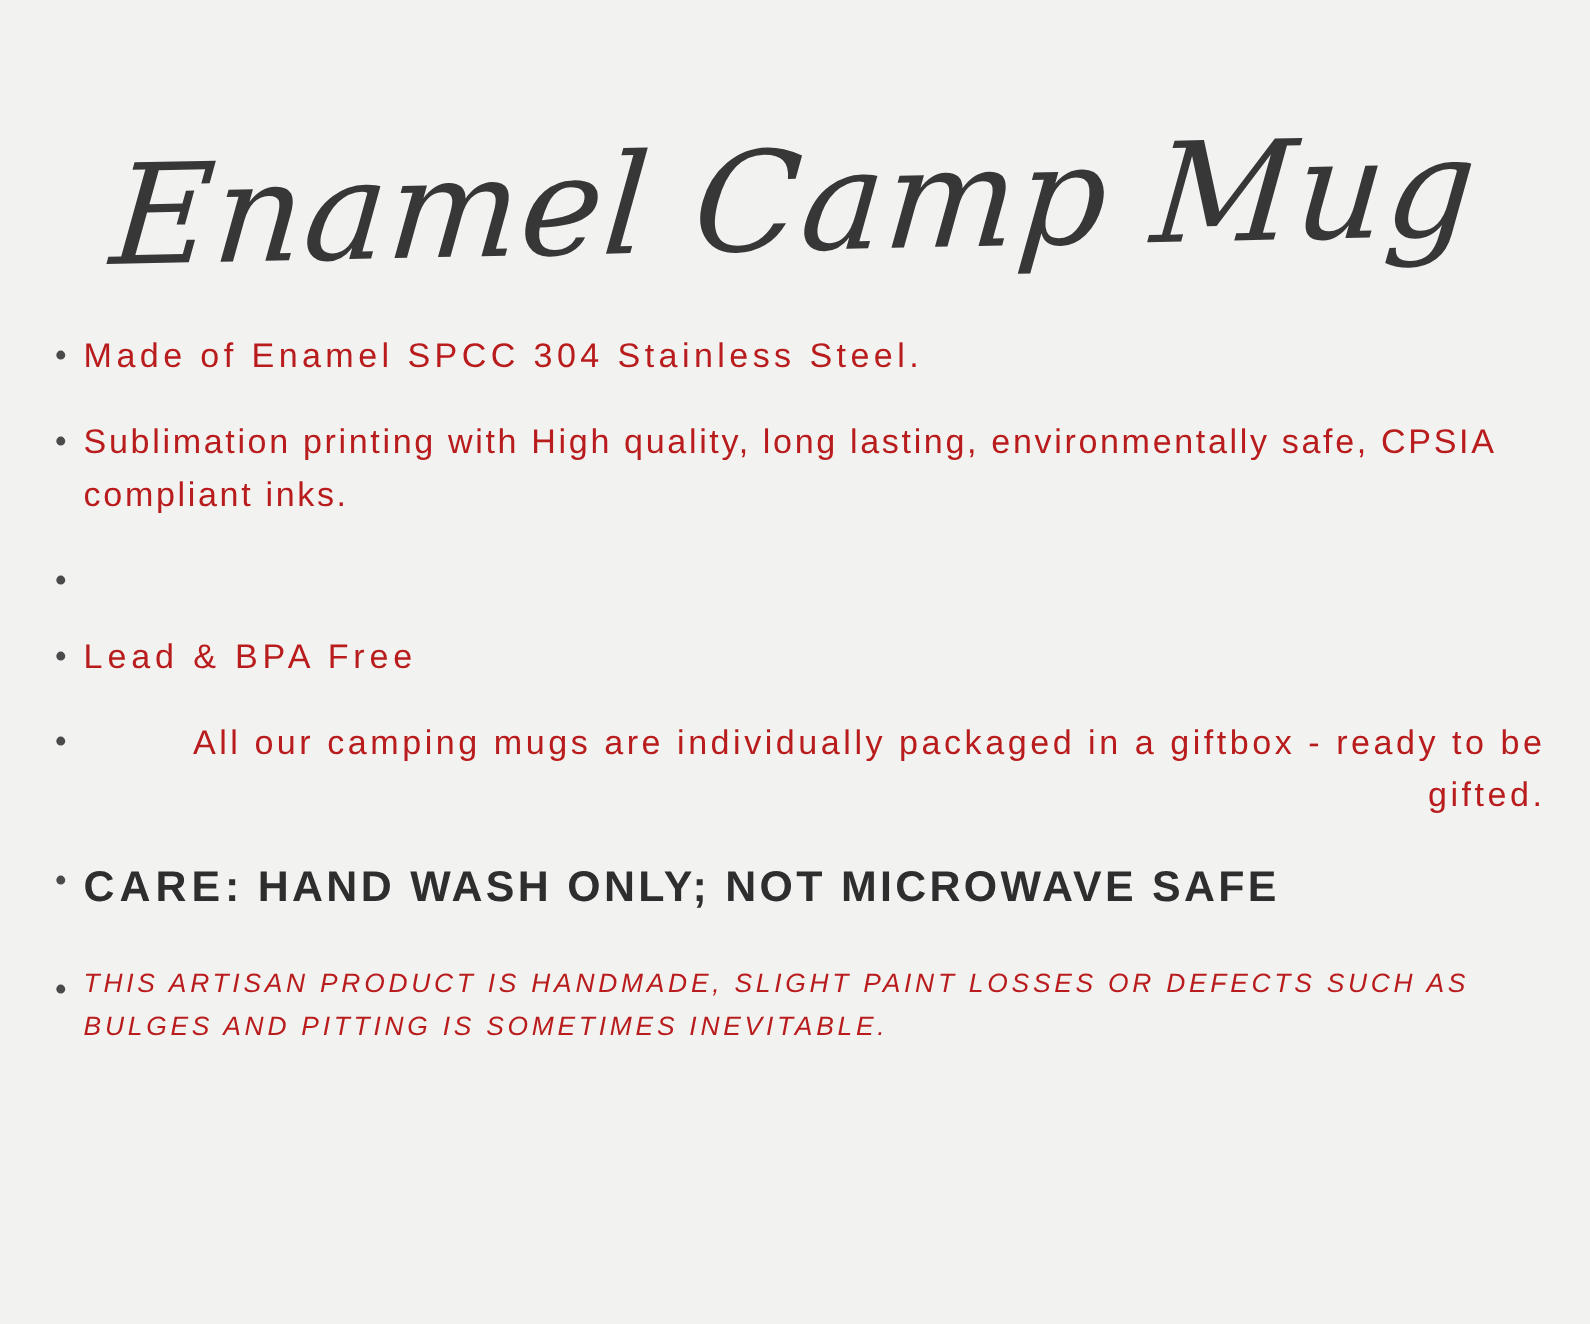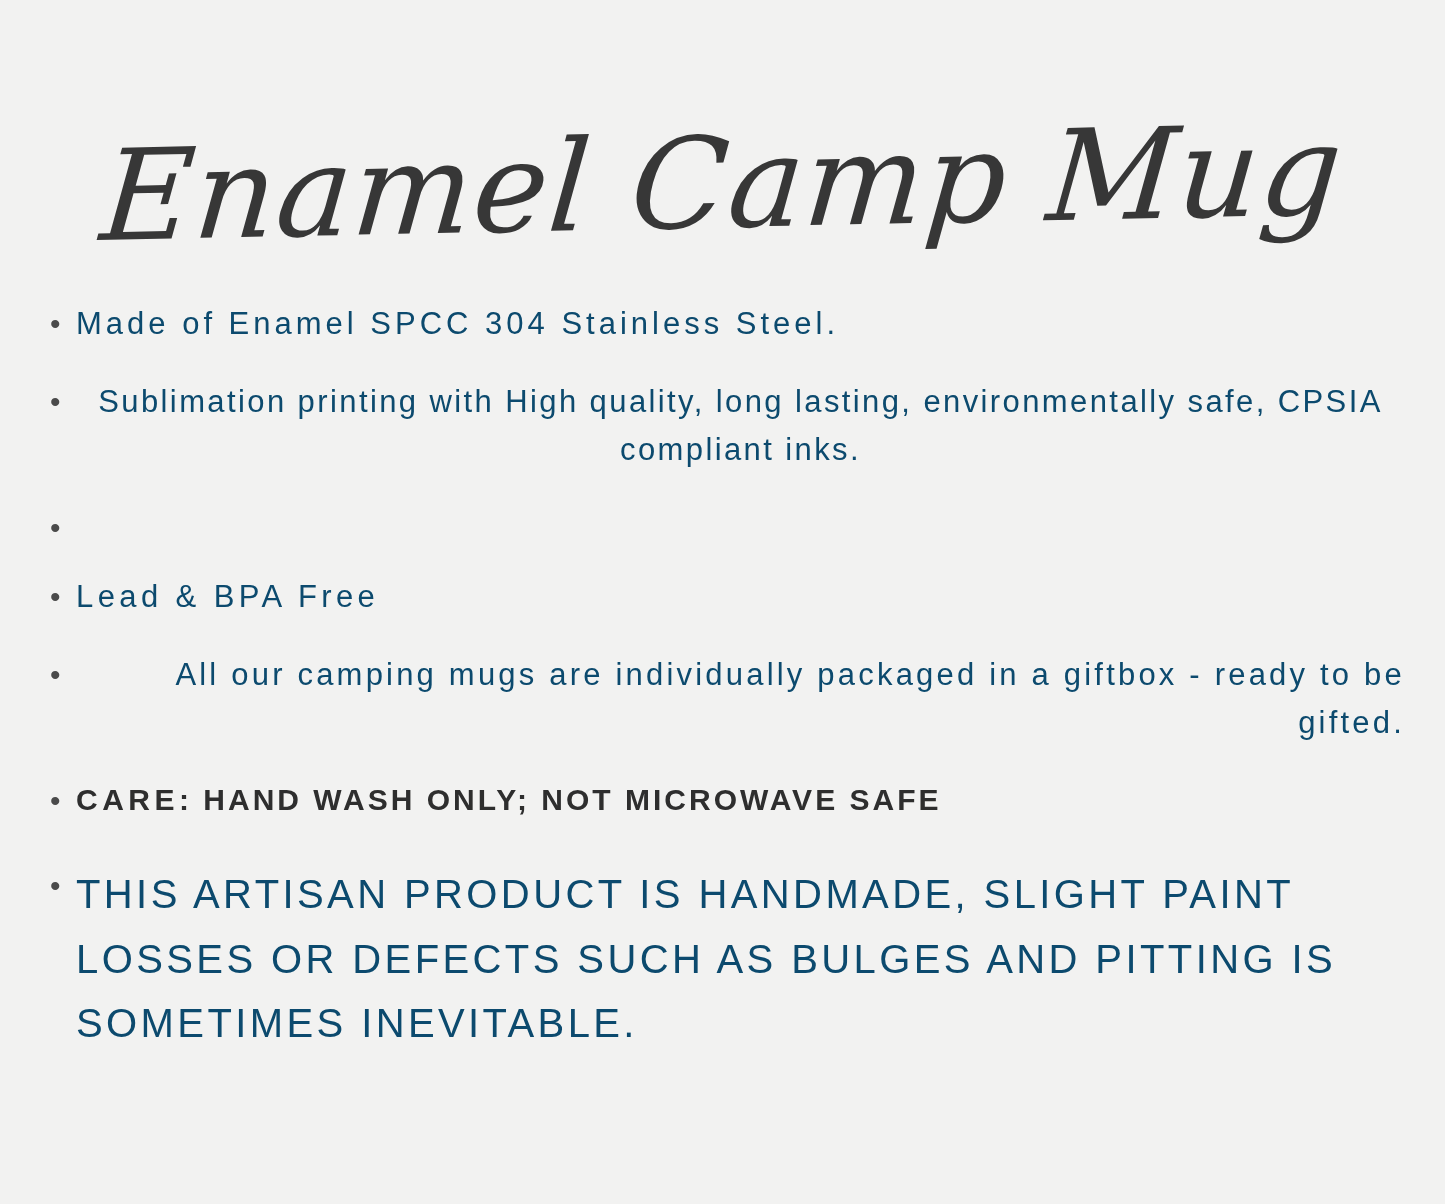--- a/index.html
+++ b/index.html
@@ -62,46 +62,47 @@
     padding-top: 9px;
     width: 26px;
     flex: 0 0 26px;
     text-align: left;
   }
   .text {
     font-family: "Liberation Sans", sans-serif;
     font-size: 31px;
     line-height: 1.55;
     letter-spacing: 3.6px;
-    color: #0c4a6e;
+    color: #b91c1c;
     font-weight: 300;
   }
 
   .item-1 .text { letter-spacing: 4.0px; }
-  .item-2 .text { letter-spacing: 2.4px; text-align: center; }
+  .item-2 .text { letter-spacing: 2.4px; }
   .item-3 .text { letter-spacing: 2.2px; }
   .item-4 .text { letter-spacing: 4.4px; }
   .item-5 .text { letter-spacing: 3.2px; text-align: right; }
 
   .item-6 { margin-top: 16px; margin-bottom: 38px; }
   .item-6 .text {
     font-weight: 700;
     letter-spacing: 3.0px;
     color: #2e2e2e;
-    font-size: 30px;
+    font-size: 39px;
   }
   .item-6 .care-word {
     font-weight: 700;
     letter-spacing: 4.5px;
   }
 
   .item-7 .text {
     letter-spacing: 3.4px;
-    font-size: 40px;
+    font-size: 24px;
     line-height: 1.62;
+    font-style: italic;
   }
 </style>
 </head>
 <body>
 
 <div class="page">
 
   <div class="title-wrap">
     <h1 class="title">Enamel Camp Mug</h1>
   </div>

